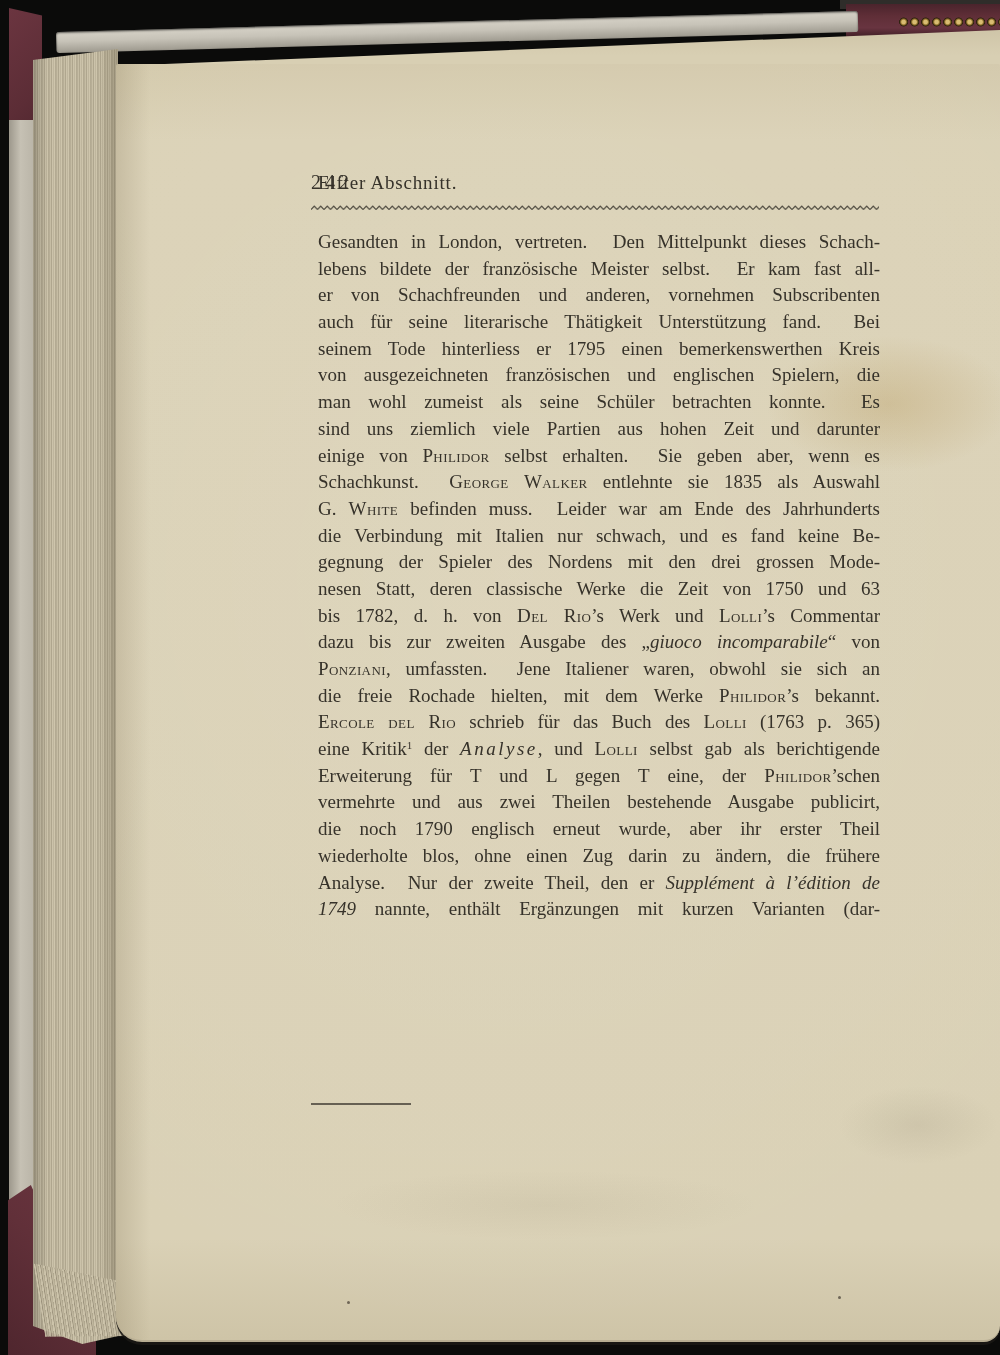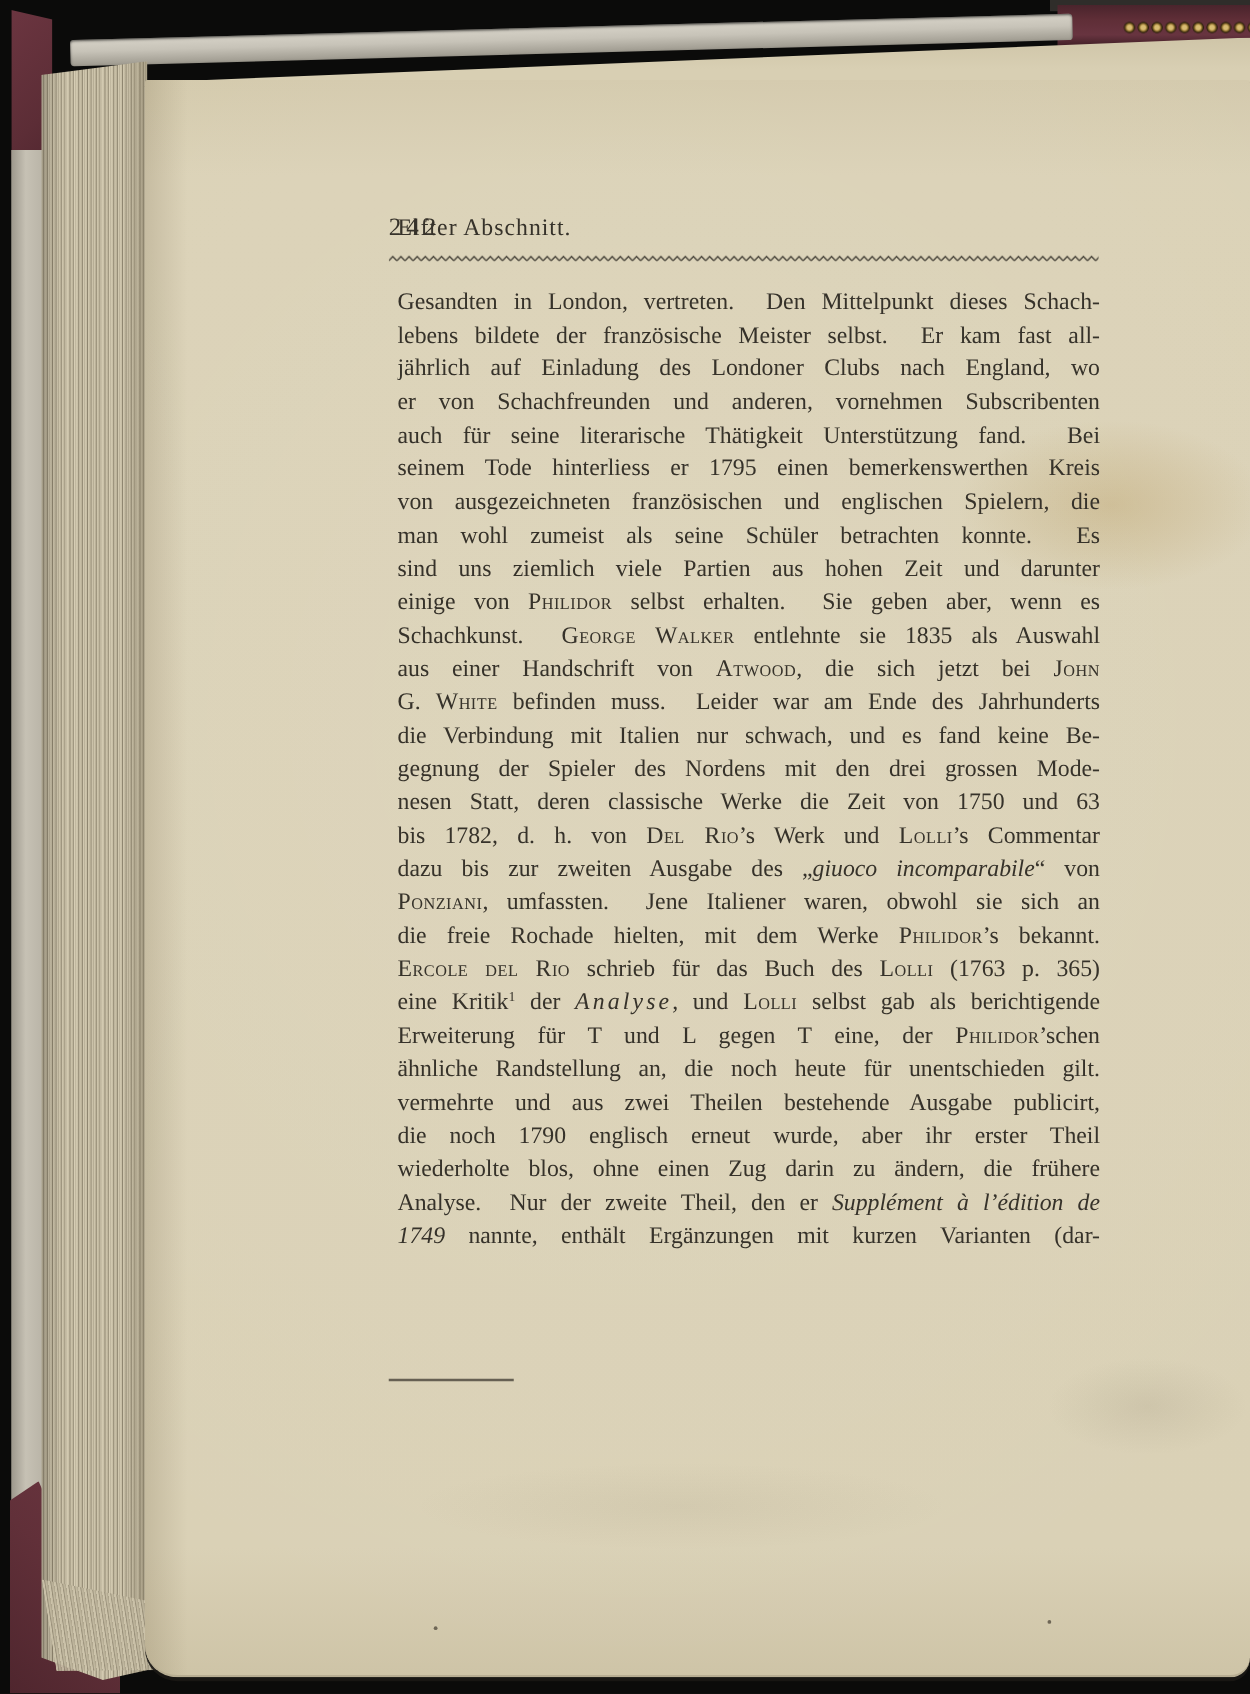--- a/index.html
+++ b/index.html
@@ -107,42 +107,39 @@
           <path d="M0 5.6 L3.25 2.2 L6.5 5.6" fill="none" stroke="#49453b" stroke-width="1.15"></path>
         </pattern>
       </defs>
       <rect width="568" height="8" fill="url(#zigzag)"></rect>
     </svg>
   </div>
 
   <div class="text-block ink">
       <div class="line"><span>Gesandten in London, vertreten.  Den Mittelpunkt dieses Schach-</span></div>
       <div class="line"><span>lebens bildete der französische Meister selbst.  Er kam fast all-</span></div>
-      <div class="line"><span>jährlich auf Einladung des Londoner Clubs nach England, wo</span></div>
       <div class="line"><span>er von Schachfreunden und anderen, vornehmen Subscribenten</span></div>
       <div class="line"><span>auch für seine literarische Thätigkeit Unterstützung fand.  Bei</span></div>
       <div class="line"><span>seinem Tode hinterliess er 1795 einen bemerkenswerthen Kreis</span></div>
       <div class="line"><span>von ausgezeichneten französischen und englischen Spielern, die</span></div>
       <div class="line"><span>man wohl zumeist als seine Schüler betrachten konnte.  Es</span></div>
       <div class="line"><span>sind uns ziemlich viele Partien aus hohen Zeit und darunter</span></div>
       <div class="line"><span>einige von </span><span class="sc">Philidor</span><span> selbst erhalten.  Sie geben aber, wenn es</span></div>
       <div class="line"><span>Schachkunst.  </span><span class="sc">George Walker</span><span> entlehnte sie 1835 als Auswahl</span></div>
-      <div class="line"><span>aus einer Handschrift von </span><span class="sc">Atwood</span><span>, die sich jetzt bei </span><span class="sc">John</span></div>
       <div class="line"><span>G. </span><span class="sc">White</span><span> befinden muss.  Leider war am Ende des Jahrhunderts</span></div>
       <div class="line"><span>die Verbindung mit Italien nur schwach, und es fand keine Be-</span></div>
       <div class="line"><span>gegnung der Spieler des Nordens mit den drei grossen Mode-</span></div>
       <div class="line"><span>nesen Statt, deren classische Werke die Zeit von 1750 und 63</span></div>
       <div class="line"><span>bis 1782, d. h. von </span><span class="sc">Del Rio</span><span>’s Werk und </span><span class="sc">Lolli</span><span>’s Commentar</span></div>
       <div class="line"><span>dazu bis zur zweiten Ausgabe des „</span><span class="it">giuoco incomparabile</span><span>“ von</span></div>
       <div class="line"><span class="sc">Ponziani</span><span>, umfassten.  Jene Italiener waren, obwohl sie sich an</span></div>
       <div class="line"><span>die freie Rochade hielten, mit dem Werke </span><span class="sc">Philidor</span><span>’s bekannt.</span></div>
       <div class="line"><span class="sc">Ercole del Rio</span><span> schrieb für das Buch des </span><span class="sc">Lolli</span><span> (1763 p. 365)</span></div>
       <div class="line"><span>eine Kritik</span><span class="sup">1</span><span> der </span><span class="it sp">Analyse</span><span>, und </span><span class="sc">Lolli</span><span> selbst gab als berichtigende</span></div>
       <div class="line"><span>Erweiterung für T und L gegen T eine, der </span><span class="sc">Philidor</span><span>’schen</span></div>
-      <div class="line"><span>ähnliche Randstellung an, die noch heute für unentschieden gilt.</span></div>
       <div class="line"><span>vermehrte und aus zwei Theilen bestehende Ausgabe publicirt,</span></div>
       <div class="line"><span>die noch 1790 englisch erneut wurde, aber ihr erster Theil</span></div>
       <div class="line"><span>wiederholte blos, ohne einen Zug darin zu ändern, die frühere</span></div>
       <div class="line"><span>Analyse.  Nur der zweite Theil, den er </span><span class="it">Supplément à l’édition de</span></div>
       <div class="line"><span class="it">1749</span><span> nannte, enthält Ergänzungen mit kurzen Varianten (dar-</span></div>
     </div>
 
   <div class="footnote-rule"></div>
 
 </div>

